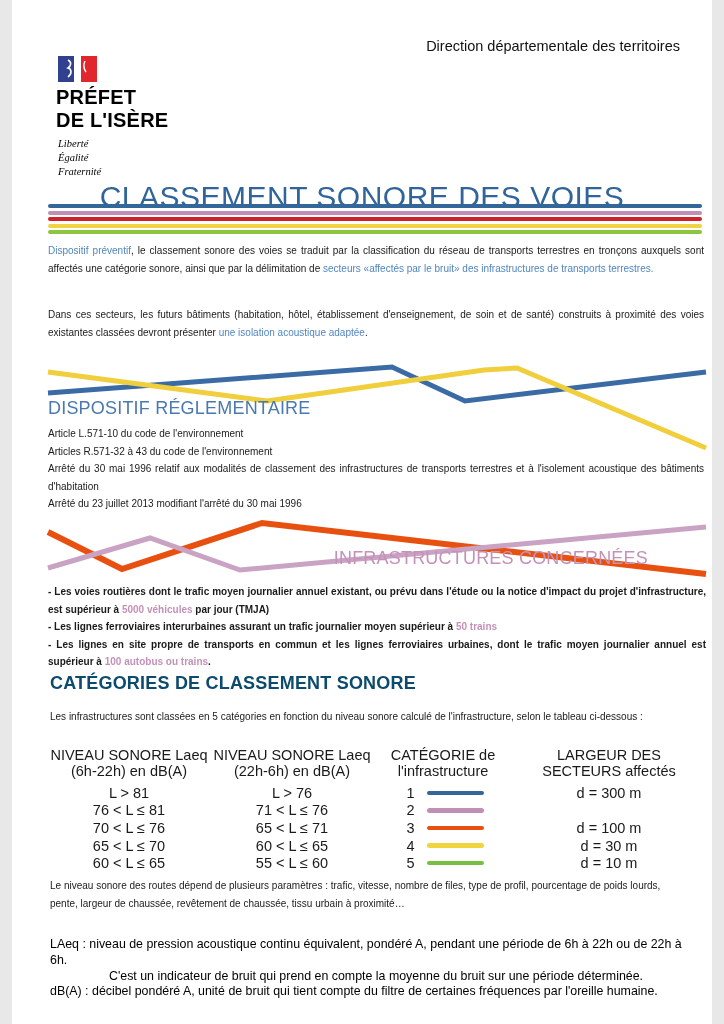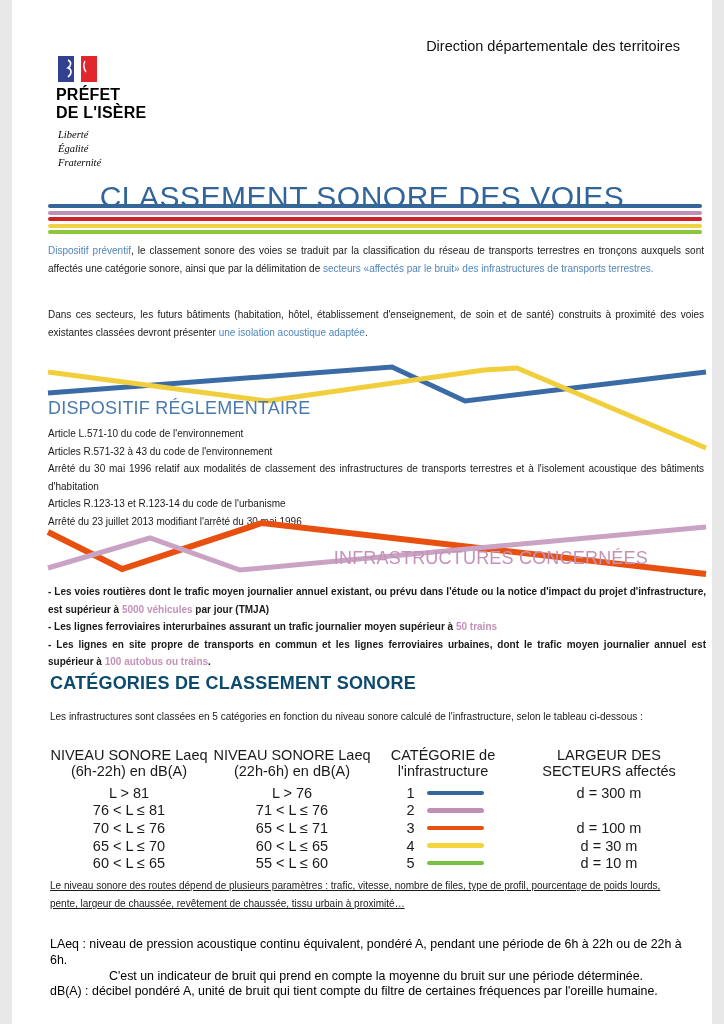--- a/index.html
+++ b/index.html
@@ -4,21 +4,21 @@
 <style>
   html,body{margin:0;padding:0;background:#e8e8e8;}
   .page{
     position:relative;width:700px;height:1024px;margin:0 auto;background:#ffffff;
     font-family:"Liberation Sans","DejaVu Sans",sans-serif;color:#1a1a1a;overflow:hidden;
   }
   
   .direction{position:absolute;top:38px;right:32px;font-size:14.5px;color:#111;}
   .logo{position:absolute;top:56px;left:44px;}
   .flag{display:block;margin:0 0 4px 2px;}
-  .prefet{font-weight:bold;font-size:16px;line-height:1.13;letter-spacing:.2px;color:#000;}
+  .prefet{font-weight:bold;font-size:20px;line-height:1.13;letter-spacing:.2px;color:#000;}
   .motto{margin-top:6px;margin-left:2px;font-family:"Liberation Serif","DejaVu Serif",serif;
          font-style:italic;font-size:10.5px;line-height:1.32;color:#000;}
   
   .title{position:absolute;top:164px;left:0;width:100%;text-align:center;
          font-size:30px;color:#30649B;letter-spacing:.5px;margin-top:16px;}
   .bars{position:absolute;top:204px;left:36px;width:654px;}
   .bar{height:4px;margin-bottom:2.6px;border-radius:2px;}
   
   .body-text{font-size:10px;line-height:17.6px;text-align:justify;margin:0;}
   .t-blue{color:#5185BE;}
@@ -42,21 +42,21 @@
   .bullets p{margin:0;}
   
   .cat-intro{position:absolute;top:708px;left:38px;width:648px;text-align:left;}
   .noise-table{position:absolute;top:748px;left:36px;width:658px;font-size:14.5px;}
   .tgrid{display:grid;grid-template-columns:162px 164px 138px 194px;}
   .thead{text-align:center;line-height:15.5px;margin-bottom:5px;}
   .trow{height:17.6px;align-items:center;text-align:center;}
   .cat-cell{display:flex;justify-content:center;align-items:center;gap:12px;}
   .cat-num{width:12px;text-align:right;}
   .swatch{width:57px;height:4.5px;border-radius:2.5px;}
-  .outro{position:absolute;top:877px;left:38px;width:636px;text-align:left;line-height:18px;text-decoration:underline;}
+  .outro{position:absolute;top:877px;left:38px;width:636px;text-align:left;line-height:18px;}
   
   .footnotes{position:absolute;top:937px;left:38px;width:652px;font-size:12.4px;line-height:15.8px;color:#000;}
   .footnotes p{margin:0;}
   .fn-center{text-align:center;}
 </style>
 </head>
 <body>
 
 <div class="page">
 
@@ -97,21 +97,20 @@
   <svg class="zig zig1" viewBox="0 0 724 96">
     <polyline points="36,37 380,11 453,45 694,16" fill="none" stroke="#3A6BA5" stroke-width="5"></polyline>
     <polyline points="36,16 255,45 472,14 505,12 694,92" fill="none" stroke="#F0CE3C" stroke-width="5"></polyline>
   </svg>
 
   <div class="h-section h-reg">DISPOSITIF RÉGLEMENTAIRE</div>
   <div class="articles body-text">
     <p>Article L.571-10 du code de l'environnement</p>
     <p>Articles R.571-32 à 43 du code de l'environnement</p>
     <p>Arrêté du 30 mai 1996 relatif aux modalités de classement des infrastructures de transports terrestres et à l'isolement acoustique des bâtiments d'habitation</p>
-    <p>Articles R.123-13 et R.123-14 du code de l'urbanisme</p>
     <p>Arrêté du 23 juillet 2013 modifiant l'arrêté du 30 mai 1996</p>
   </div>
 
   <svg class="zig zig2" viewBox="0 0 724 64">
     <polyline points="36,18 110,55 250,9 694,60" fill="none" stroke="#E8500F" stroke-width="6"></polyline>
     <polyline points="36,54 138,24 228,56 694,13" fill="none" stroke="#C9A2C4" stroke-width="5"></polyline>
   </svg>
 
   <div class="h-section h-infra">INFRASTRUCTURES CONCERNÉES</div>
   <div class="bullets body-text">

